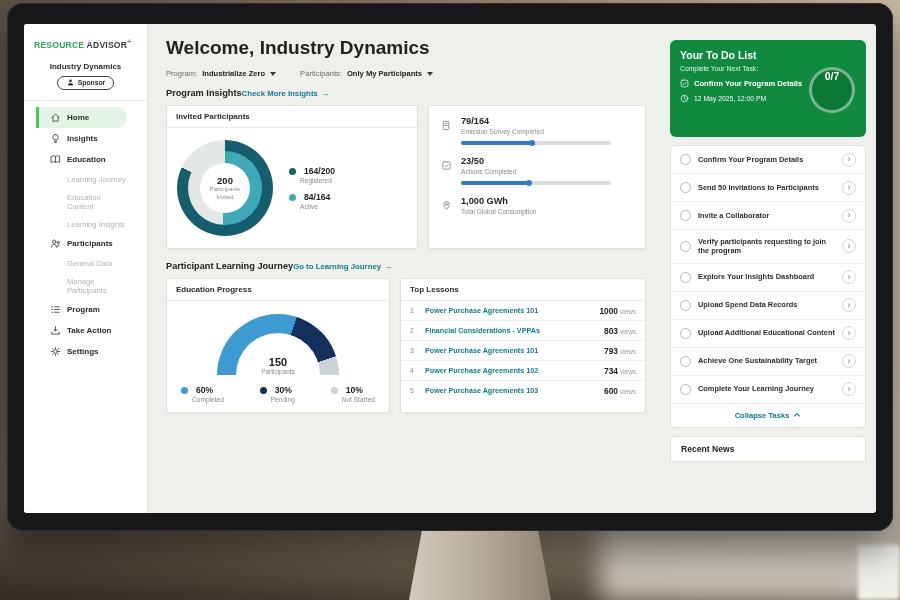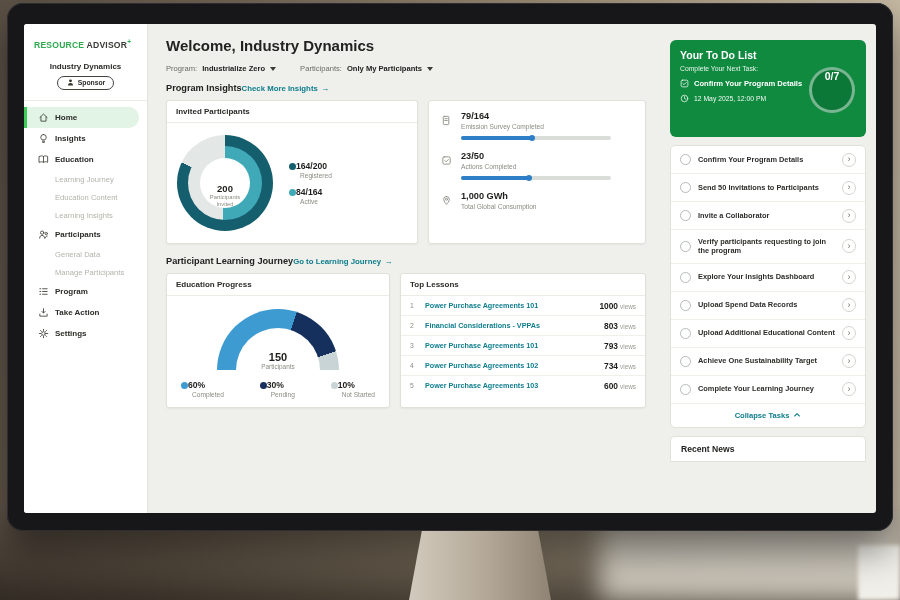--- a/index.html
+++ b/index.html
@@ -21,56 +21,56 @@
   
   .sidebar{flex:0 0 124px;width:124px;background:#fff;border-right:1px solid #e3e3dd;padding-top:12px}
   .logo{padding:2px 10px 9px;font-weight:bold;font-size:8.6px;letter-spacing:.2px;white-space:nowrap}
   .logo-green{color:#2fa84f}
   .logo-dark{color:#3a3a36}
   .logo-plus{color:#2fa84f;font-size:6.5px;vertical-align:super}
   .org{text-align:center;padding:3px 6px 9px;border-bottom:1px solid #ecece6}
   .org-name{font-size:8px;font-weight:bold;color:#2b2b28}
   .sponsor{display:inline-flex;align-items:center;gap:3px;margin-top:5px;border:1px solid #44443f;border-radius:9px;
     padding:1.5px 8px;font-size:6.8px;font-weight:bold;color:#2b2b28;background:#fff}
-  nav{padding:6px 0}
+  nav{padding:6px 12px}
   .nav-item{display:flex;align-items:center;gap:6px;padding:5px 8px 5px 11px;font-size:8px;font-weight:bold;
     color:#2b2b28;cursor:pointer;border-left:3px solid transparent}
   .nav-icon{width:11px;height:11px;color:#4a4a45;flex:0 0 11px;display:inline-flex}
   .nav-icon svg{width:11px;height:11px}
   .nav-item.active{background:#e2f4e6;border-left-color:#3dcd58;border-radius:0 10px 10px 0;margin-right:8px}
   .nav-sub{padding:4.5px 8px 4.5px 31px;font-size:7.6px;color:#b3b3ac;cursor:pointer}
 
   
   .main{flex:1;min-width:0;padding:13px 12px 0 18px}
-  .welcome{font-size:15px;font-weight:bold;color:#222220;margin-bottom:10px}
+  .welcome{font-size:19px;font-weight:bold;color:#222220;margin-bottom:10px}
   .filters{display:flex;gap:24px;align-items:center;margin-bottom:10px;font-size:7.6px}
   .f-group{display:flex;align-items:center}
   .f-label{color:#6b6b66;margin-right:5px}
   .f-select{font-weight:bold;color:#222220;display:inline-flex;align-items:center;gap:5px;cursor:pointer}
   .caret{width:0;height:0;border-left:3px solid transparent;border-right:3px solid transparent;border-top:4px solid #3a3a36}
   .section-row{display:flex;align-items:center;margin:3px 0 7px}
   .sec-title{font-size:9.2px;font-weight:bold;color:#222220}
   .sec-link{font-size:7.8px;font-weight:bold;color:#0e7d8d;display:flex;align-items:center;gap:4px;cursor:pointer}
   .cards{display:flex;gap:10px;margin-bottom:12px}
   .card{background:#fff;border:1px solid #e1e1da;border-radius:3px;box-shadow:0 1px 2px rgba(0,0,0,.05)}
   .card-title{font-size:8px;font-weight:bold;padding:6px 9px;border-bottom:1px solid #ecece6;color:#2b2b28}
 
   .card-invited{flex:0 0 252px;width:252px}
   .invited-body{display:flex;align-items:center;padding:12px 10px}
   .donut{position:relative;width:96px;height:96px;flex:0 0 96px}
   .ring{position:absolute;border-radius:50%}
   .ring-outer{inset:0}
   .ring-inner{inset:11px}
   .donut-hole{position:absolute;inset:23px;background:#fff;border-radius:50%;display:flex;flex-direction:column;
-    align-items:center;justify-content:flex-end;text-align:center}
+    align-items:center;justify-content:center;text-align:center}
   .hole-val{font-size:9.5px;font-weight:bold;color:#1e1e1c}
   .hole-label{font-size:5.8px;color:#8b8b84;line-height:1.25;width:40px}
   .inv-legend{margin-left:16px}
   .leg-item{margin:8px 0}
-  .leg-top{display:flex;align-items:center;gap:0}
+  .leg-top{display:flex;align-items:center;gap:8px}
   .dot{width:7px;height:7px;border-radius:50%;flex:0 0 7px}
   .leg-val{font-size:8.6px;font-weight:bold;color:#1e1e1c}
   .leg-label{font-size:6.6px;color:#8b8b84;margin-left:11px;margin-top:1px}
 
   .card-info{flex:1}
   .info-body{padding:10px 12px 4px}
   .stat{display:flex;gap:8px;margin-bottom:11px}
   .stat-icon{flex:0 0 12px;width:12px;color:#8d8d86;padding-top:1px}
   .stat-icon svg{width:11px;height:11px}
   .stat-val{font-size:9.2px;font-weight:bold;color:#1e1e1c}

